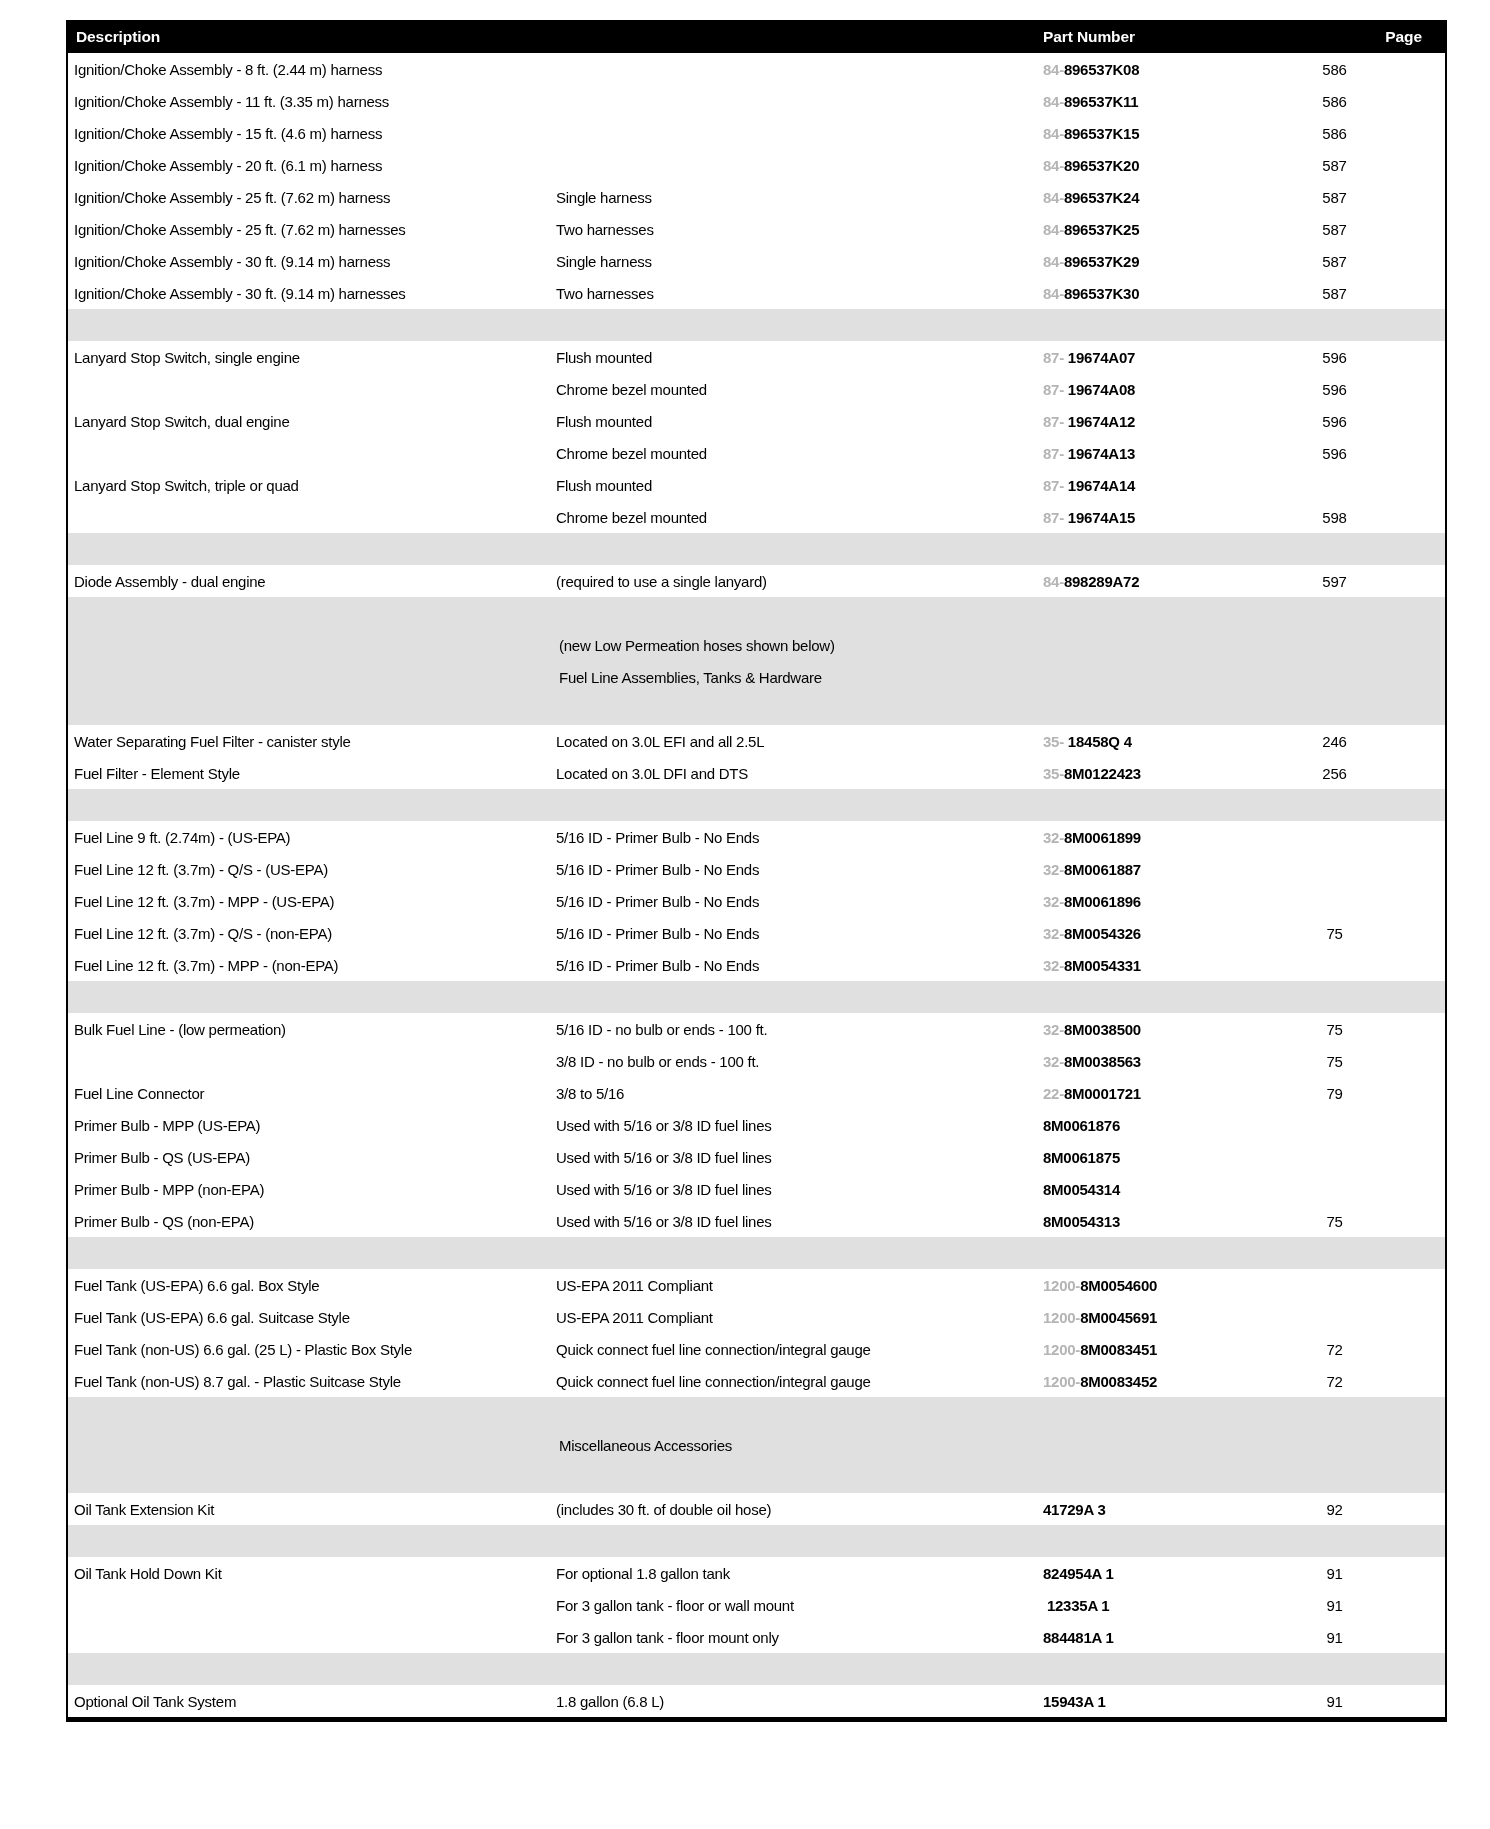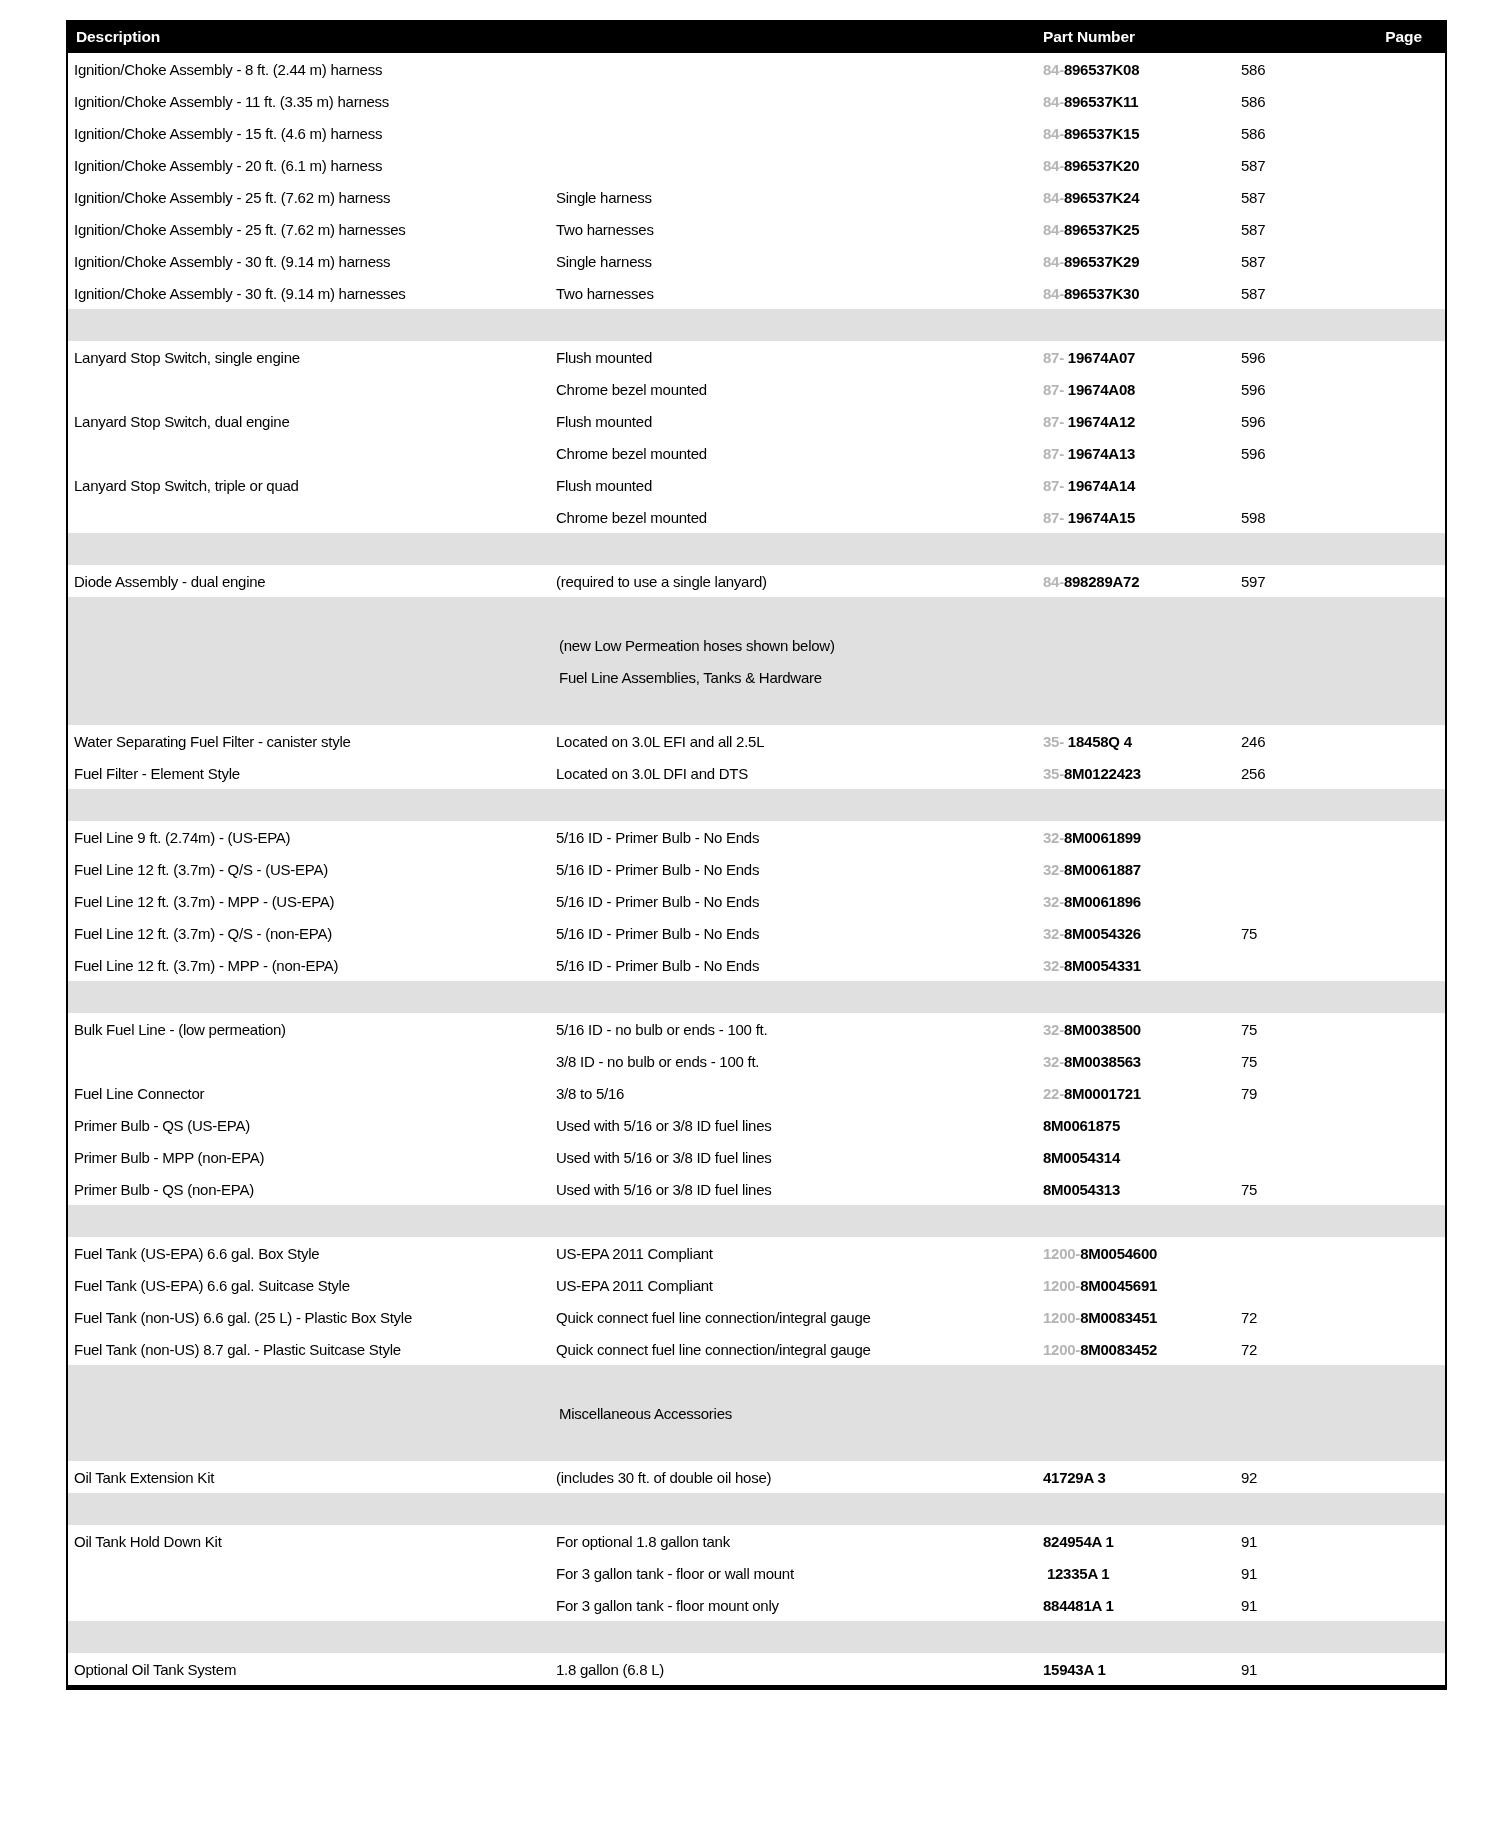--- a/index.html
+++ b/index.html
@@ -21,21 +21,21 @@
     height:33px;font-size:15.5px;font-weight:bold;text-align:left;
     padding:0;letter-spacing:-0.1px;
   }
   thead th.c-desc{padding-left:8px;}
   thead th.c-part{padding-left:2px;}
   thead th.c-page{text-align:right;padding-right:23px;}
   tbody td{height:32px;padding:0;vertical-align:middle;background:var(--row-bg,#fff);}
   tr.item td.c-desc{padding-left:6px;}
   tr.item td.c-note{padding-left:2px;}
   tr.item td.c-part{padding-left:2px;white-space:pre;font-weight:bold;}
-  tr.item td.c-page{text-align:left;padding-right:17px;}
+  tr.item td.c-page{text-align:center;padding-right:17px;}
   .pfx{color:var(--prefix,#b4b4b4);white-space:pre;}
   tr.spacer td, tr.section td{background:var(--spacer-bg,#e0e0e0);height:32px;}
   tr.section td .sec-note{margin-left:491px;}
 </style>
 </head>
 <body style="--header-bg: #000000; --header-text: #ffffff; --row-bg: #ffffff; --spacer-bg: #e0e0e0; --text: #000000; --prefix: #b4b4b4;">
 
 <div class="page">
   <table class="parts">
     <colgroup>
@@ -225,20 +225,26 @@
           <td class="c-part"><span class="pfx">32-</span><span>8M0038563</span></td>
           <td class="c-page">75</td>
         </tr>
         <tr class="item">
           <td class="c-desc">Fuel Line Connector</td>
           <td class="c-note">3/8 to 5/16</td>
           <td class="c-part"><span class="pfx">22-</span><span>8M0001721</span></td>
           <td class="c-page">79</td>
         </tr>
         <tr class="item">
+          <td class="c-desc">Primer Bulb - MPP (US-EPA)</td>
+          <td class="c-note">Used with 5/16 or 3/8 ID fuel lines</td>
+          <td class="c-part"><span>8M0061876</span></td>
+          <td class="c-page"></td>
+        </tr>
+        <tr class="item">
           <td class="c-desc">Primer Bulb - QS (US-EPA)</td>
           <td class="c-note">Used with 5/16 or 3/8 ID fuel lines</td>
           <td class="c-part"><span>8M0061875</span></td>
           <td class="c-page"></td>
         </tr>
         <tr class="item">
           <td class="c-desc">Primer Bulb - MPP (non-EPA)</td>
           <td class="c-note">Used with 5/16 or 3/8 ID fuel lines</td>
           <td class="c-part"><span>8M0054314</span></td>
           <td class="c-page"></td>

